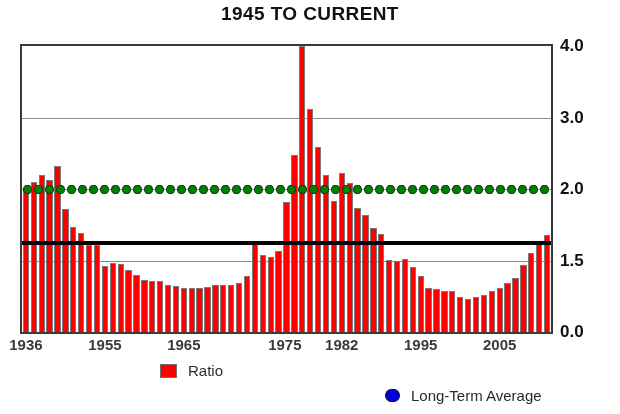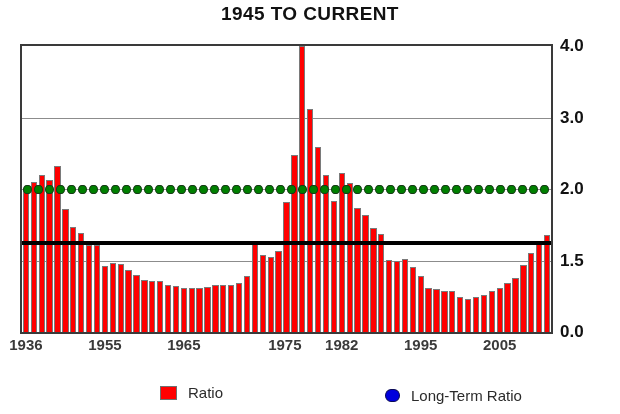--- a/index.html
+++ b/index.html
@@ -86,21 +86,21 @@
     display:flex;align-items:center;
     font-size:15px;color:#2b2b2b;
     white-space:nowrap;
   }
   .legend-item .lab{margin-left:11px;}
   .sw{flex:0 0 auto;display:inline-block;}
   .sw-square{width:17px;height:14px;background:#ff0000;border:1px solid #6f6f6f;box-sizing:border-box;}
   .sw-line{width:22px;height:4px;background:#000000;}
   .sw-diamond-green{width:15px;height:13px;background:#008000;border:1px solid #173a17;box-sizing:border-box;border-radius:50%/62%;}
   .sw-diamond-blue{width:15px;height:13px;background:#0000dd;border:1px solid #0b0b55;box-sizing:border-box;border-radius:50%/62%;}
-  .li-ratio{left:160px;top:2px;margin-top:22px;}
+  .li-ratio{left:160px;top:2px;}
   .li-sd{left:160px;top:27px;}
   .li-avg{left:385px;top:2px;}
   .li-ltt{left:385px;top:27px;}
 </style>
 </head>
 <body>
 
 <div id="root">
 
   <div class="chart-title">1945 TO CURRENT</div>
@@ -251,17 +251,17 @@
       <div class="x-label" style="left: 479.679px;">2005</div>
     </div>
 
   <div class="legend">
     <div class="legend-item li-ratio">
       <span class="sw sw-square"></span>
       <span class="lab">Ratio</span>
     </div>
     <div class="legend-item li-ltt">
       <span class="sw sw-diamond-blue"></span>
-      <span class="lab">Long-Term Ratio</span>
+      <span class="lab">Long-Term Average</span>
     </div>
   </div>
 
 </div>
 
 </body></html>

